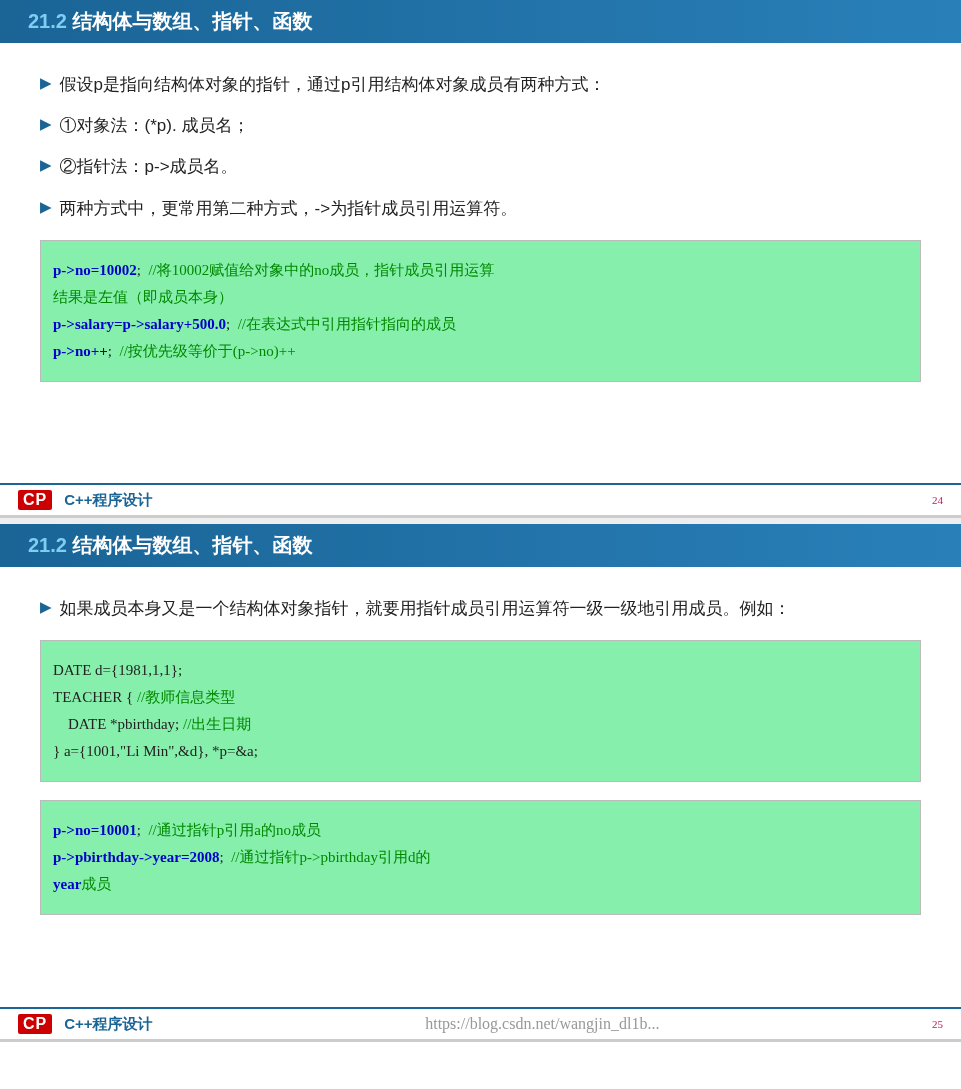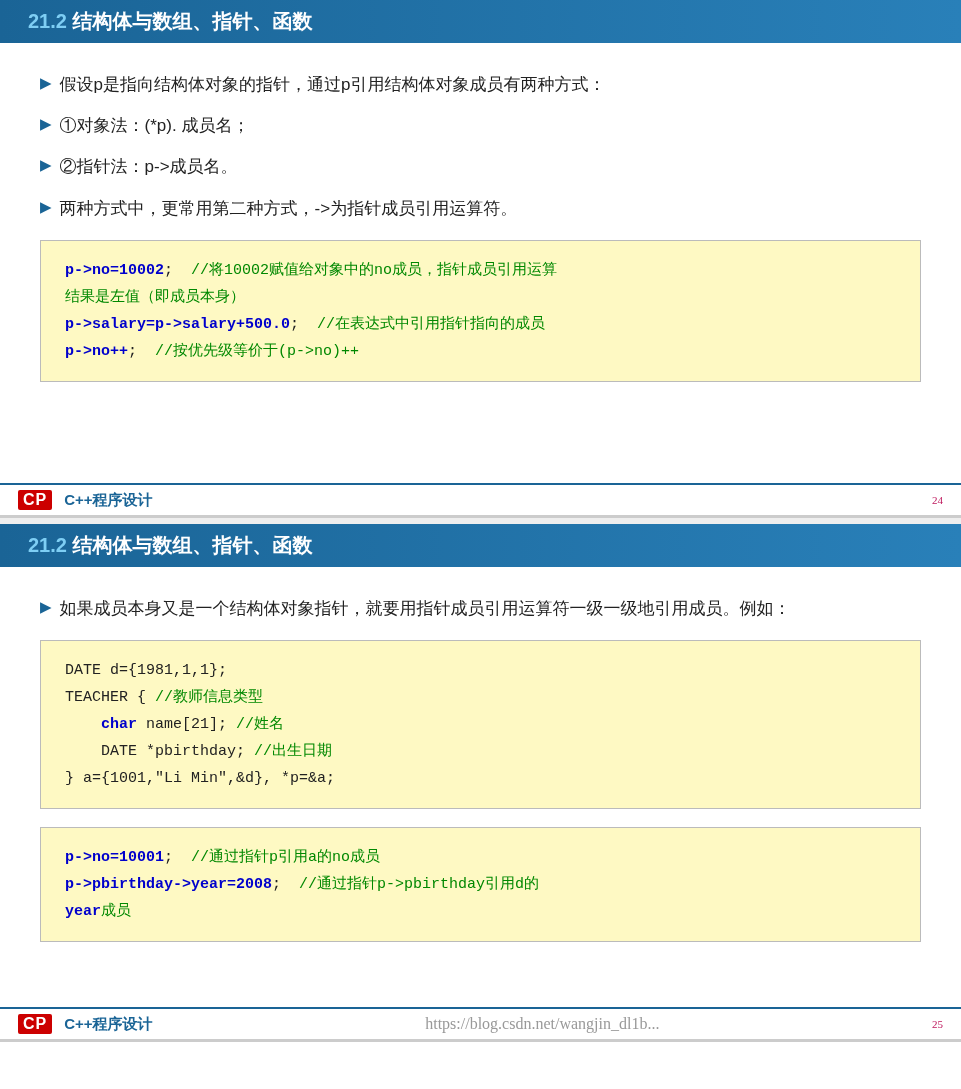--- a/index.html
+++ b/index.html
@@ -59,24 +59,24 @@
       flex-shrink: 0;
     }
     .bullet-text {
       flex: 1;
       line-height: 1.6;
     }
 
     
     .code-box {
       border: 1.5px solid #bbb;
-      background: #fef9c3;
+      background: #86efac;
       margin: 18px 0 10px 0;
-      padding: 16px 24px;
-      font-family: Liberation Mono, monospace;
+      padding: 16px 12px;
+      font-family: Liberation Serif, serif;
       font-size: 15px;
       line-height: 1.8;
     }
     .code-line {
       display: block;
       white-space: pre;
     }
     .c-blue { color: #00c; font-weight: bold; }
     .c-green { color: #080; }
     .c-black { color: #222; }
@@ -190,21 +190,20 @@
   <div class="slide-body">
 
     <div class="bullet-item">
       <span class="bullet-arrow">▶</span>
       <span class="bullet-text">如果成员本身又是一个结构体对象指针，就要用指针成员引用运算符一级一级地引用成员。例如：</span>
     </div>
 
     <div class="code-box">
       <span class="code-line"><span class="c-black">DATE d={1981,1,1};</span></span>
       <span class="code-line"><span class="c-black">TEACHER { </span><span class="c-green">//教师信息类型</span></span>
-      <span class="code-line"><span class="c-black">    </span><span class="c-blue c-bold">char</span><span class="c-black"> name[21]; </span><span class="c-green">//姓名</span></span>
       <span class="code-line"><span class="c-black">    DATE *pbirthday; </span><span class="c-green">//出生日期</span></span>
       <span class="code-line"><span class="c-black">} a={1001,"Li Min",&amp;d}, *p=&amp;a;</span></span>
     </div>
 
     <div class="code-box">
       <span class="code-line"><span class="c-blue c-bold">p-&gt;no=10001</span><span class="c-black">; </span><span class="c-green"> //通过指针p引用a的no成员</span></span>
       <span class="code-line"><span class="c-blue c-bold">p-&gt;pbirthday-&gt;year=2008</span><span class="c-black">; </span><span class="c-green"> //通过指针p-&gt;pbirthday引用d的</span></span>
       <span class="code-line"><span class="c-blue c-bold">year</span><span class="c-green">成员</span></span>
     </div>
 

